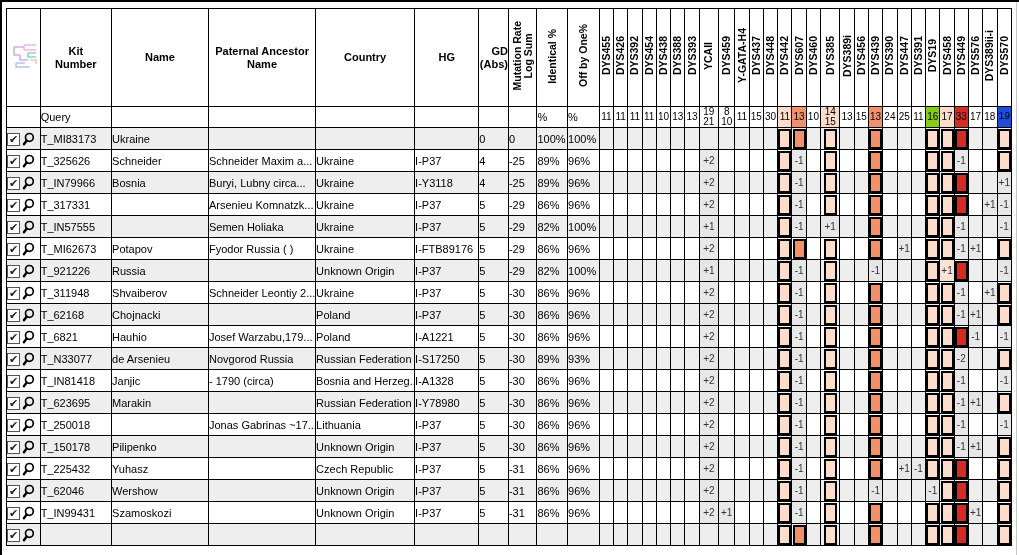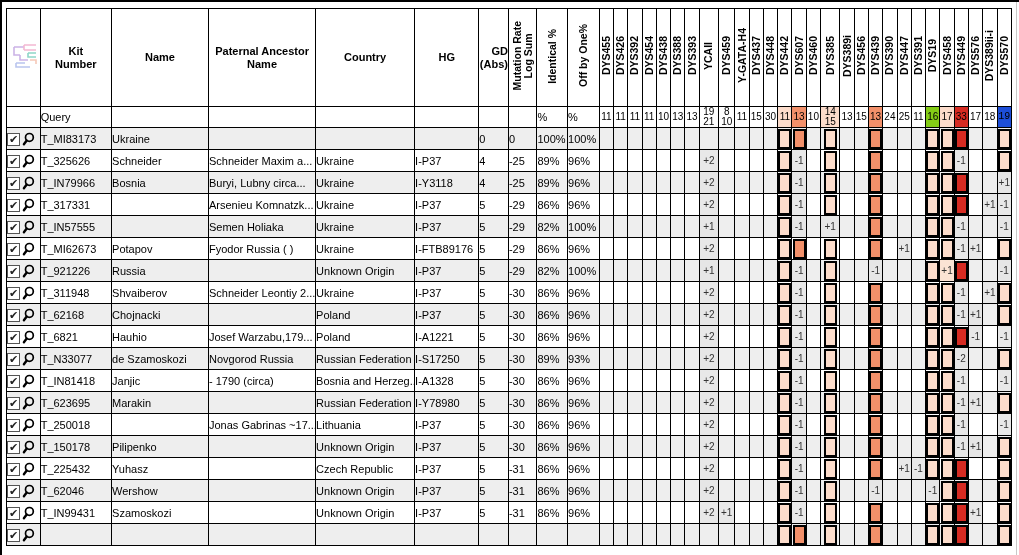--- a/index.html
+++ b/index.html
@@ -719,21 +719,21 @@
           <td class="dv">-1</td>
           <td></td>
           <td class="dv">-1</td>
         </tr>
         <tr class="data odd">
           <td class="selc"><span class="cb">✔</span><span><svg class="mag" width="13" height="14" viewBox="0 0 13 14">
                 <circle cx="7.4" cy="5.4" r="3.9" fill="none" stroke="#000" stroke-width="1.7"></circle>
                 <path d="M4.7 8.5 L1.9 12.3" stroke="#000" stroke-width="2.4" stroke-linecap="round"></path>
               </svg></span></td>
           <td class="tl">T_N33077</td>
-          <td class="tl">de Szamoskozi</td>
+          <td class="tl">de Arsenieu</td>
           <td class="tl">Novgorod Russia</td>
           <td class="tl">Russian Federation</td>
           <td class="tl">I-S17250</td>
           <td class="tl">5</td>
           <td class="tl">-30</td>
           <td class="tl">89%</td>
           <td class="tl">93%</td>
           <td></td>
           <td></td>
           <td></td>

